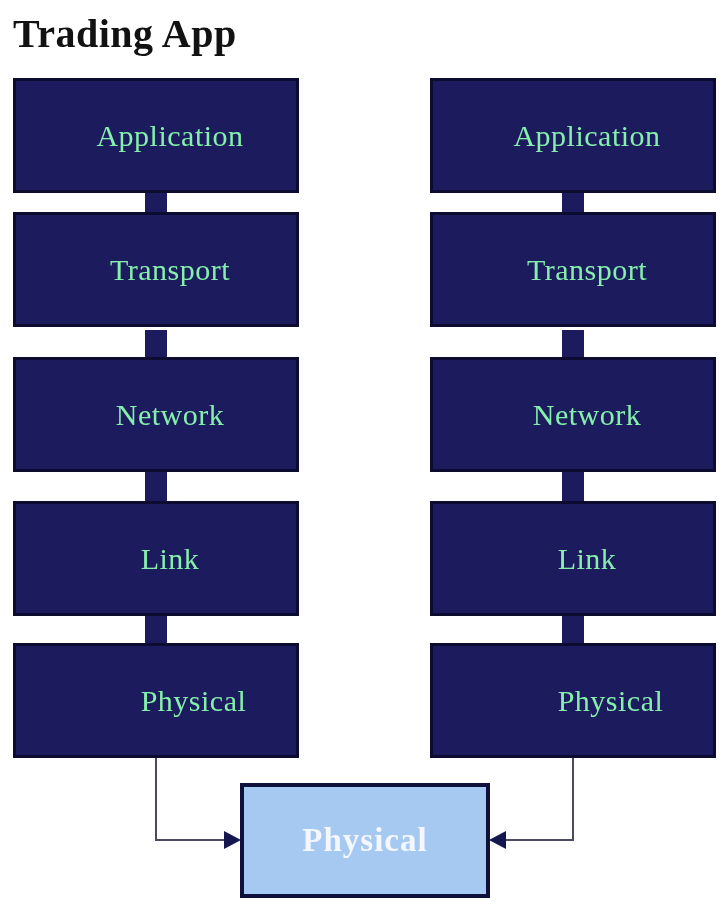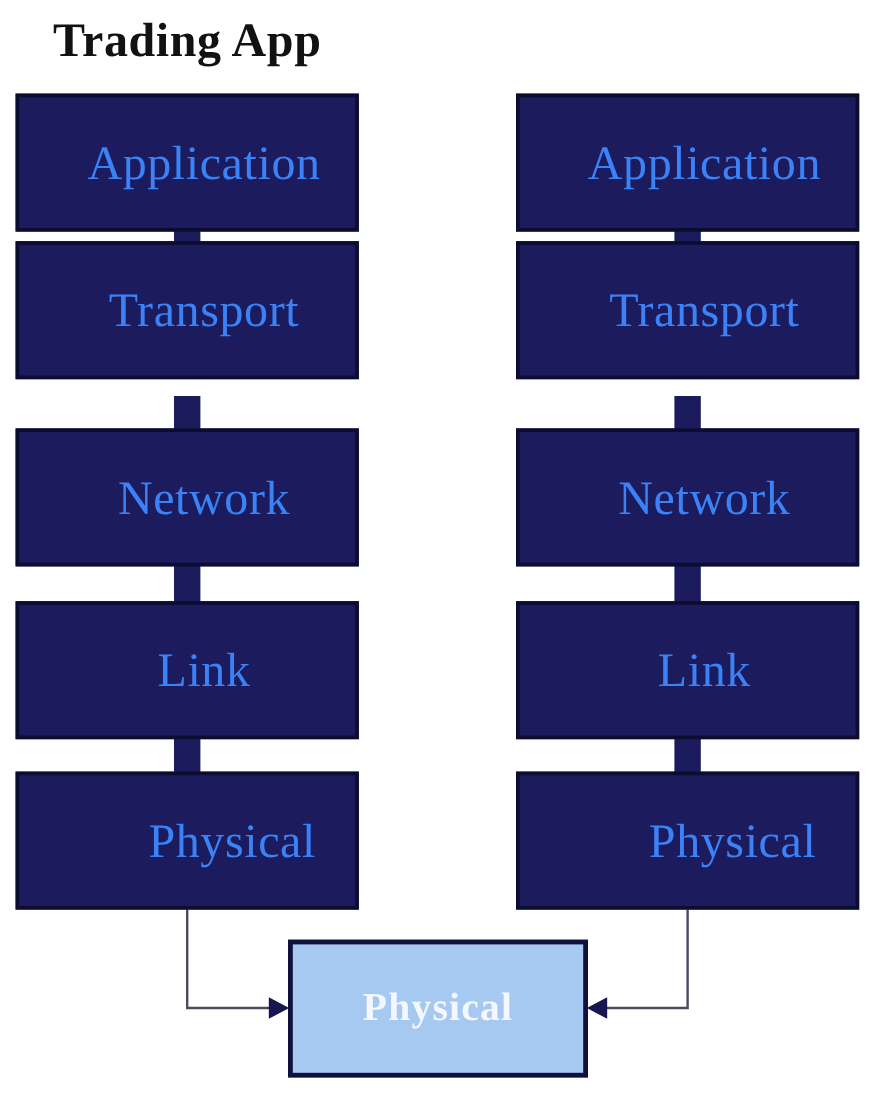--- a/index.html
+++ b/index.html
@@ -23,47 +23,47 @@
   }
   .stack-left  { left: 13px; }
   .stack-right { left: 430px; }
   .stack-title {
     position: absolute;
     top: 8px;
     left: 0;
     width: 100%;
     height: 52px;
     line-height: 52px;
-    text-align: center;
+    text-align: left;
     font-size: 40px;
     font-weight: bold;
     color: #121212;
     letter-spacing: 0.5px;
   }
   .layer-box {
     position: absolute;
     left: 0;
     width: 286px;
     height: 115px;
     box-sizing: border-box;
     background: #1b1b5e;
     border: 3px solid #0c0c30;
     display: flex;
     align-items: center;
     justify-content: center;
     z-index: 2;
   }
   .layer-box .layer-label {
-    color: #3b82f6;
-    font-size: 40px;
+    color: #86efac;
+    font-size: 30px;
     letter-spacing: 0.5px;
     margin-left: 28px;
   }
   .layer-top-1 { top: 78px; }
-  .layer-top-2 { top: 201px; text-align: center; }
+  .layer-top-2 { top: 212px; text-align: center; }
   .layer-top-3 { top: 357px; }
   .layer-top-4 { top: 501px; }
   .layer-top-5 { top: 643px; padding-left: 47px; }
   .connector {
     position: absolute;
     left: 132px;
     width: 22px;
     background: #1b1b5e;
     z-index: 1;
   }

